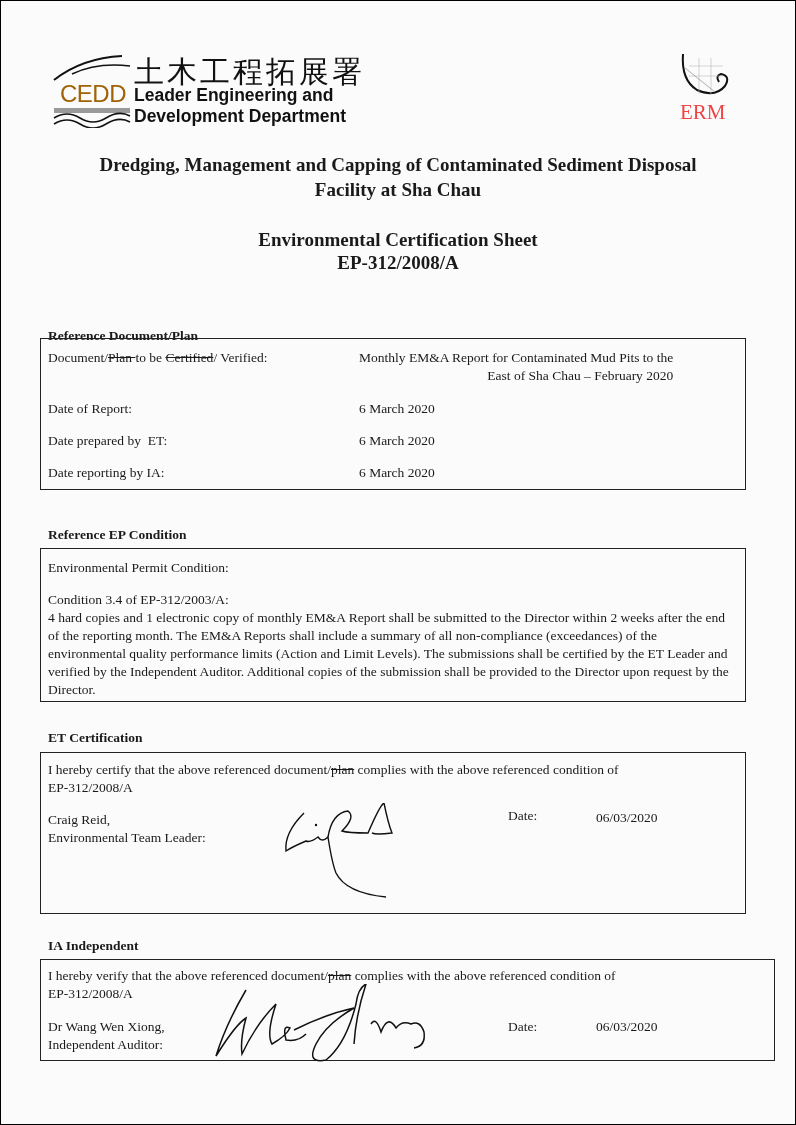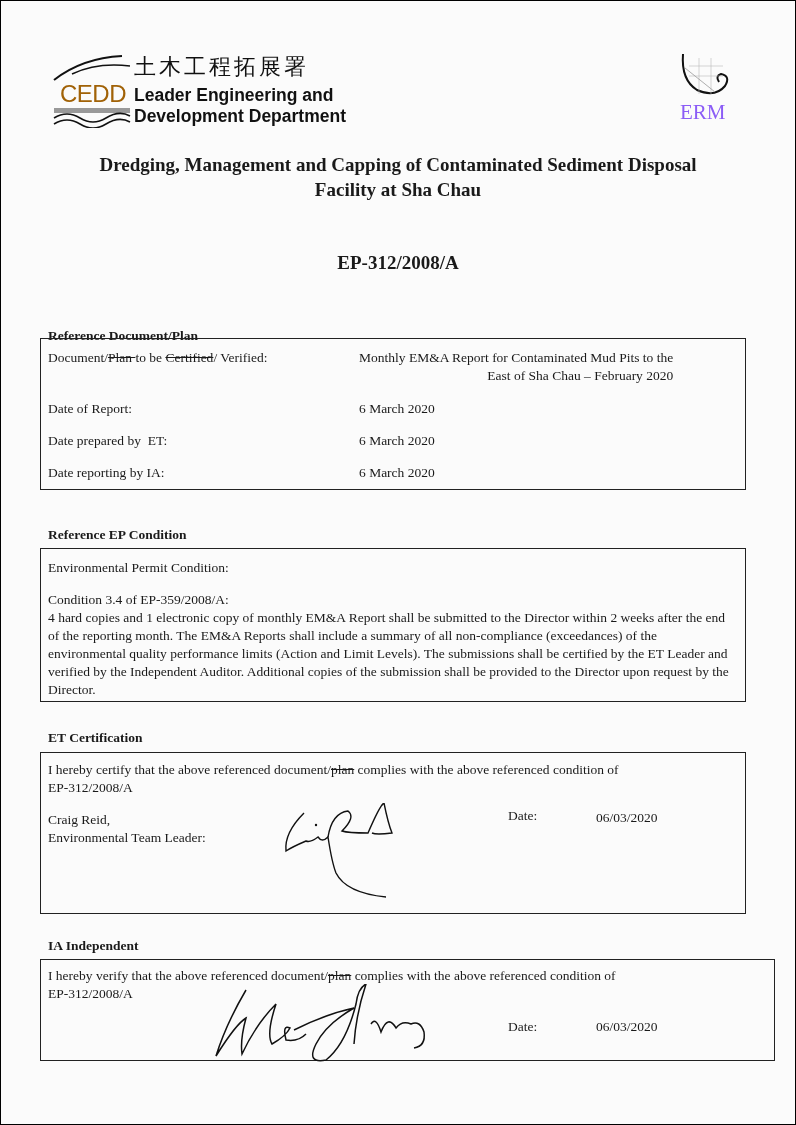--- a/index.html
+++ b/index.html
@@ -6,25 +6,25 @@
   body { width: 796px; height: 1125px; position: relative; overflow: hidden;
          font-family: "Liberation Serif", "DejaVu Serif", serif; color: #1a1a1a; }
   .page-frame { position: absolute; left: 0; top: 0; width: 794px; height: 1123px;
                 border: 1px solid #000; background: #fbfbfb; }
   .header { position: absolute; left: 52px; top: 50px; width: 700px; height: 90px; }
   .cedd-logo { position: absolute; left: 0; top: 0; width: 320px; height: 80px; }
   .cedd-mark { position: absolute; left: 0; top: 2px; width: 80px; height: 76px; }
   .cedd-letters { position: absolute; left: 8px; top: 30px; font-family: "Liberation Sans", "DejaVu Sans", sans-serif;
                   font-size: 24px; letter-spacing: -0.5px; color: #a16207; }
   .cedd-chinese { position: absolute; left: 82px; top: 2px; font-family: "DejaVu Sans", sans-serif;
-                  font-size: 22px; letter-spacing: 3px; color: #111; }
+                  font-size: 30px; letter-spacing: 3px; color: #111; }
   .cedd-name { position: absolute; left: 82px; top: 35px; font-family: "Liberation Sans", "DejaVu Sans", sans-serif;
                font-weight: bold; font-size: 17.5px; line-height: 21px; color: #111; }
   .erm-logo { position: absolute; left: 623px; top: 0; width: 60px; height: 80px; }
-  .erm-text { position: absolute; left: 628px; top: 50px; font-family: "Liberation Serif", serif; font-size: 21px; color: #8b5cf6; }
+  .erm-text { position: absolute; left: 628px; top: 50px; font-family: "Liberation Serif", serif; font-size: 21px; color: #ef4444; }
 
   .title-block { position: absolute; left: 30px; top: 152px; width: 736px; text-align: center; }
   .main-title { font-weight: bold; font-size: 19px; line-height: 25px; margin: 0; }
   .sub-title { font-weight: bold; font-size: 19px; line-height: 23px; margin: 26px 0 0 0; }
 
   .section-label { position: absolute; left: 48px; font-weight: bold; font-size: 13.5px; }
   .box { position: absolute; left: 40px; width: 704px; border: 1.4px solid #222; background: transparent; }
   .row { position: absolute; font-size: 13.5px; line-height: 18px; }
   .strike { text-decoration: line-through; }
   .para { position: absolute; left: 7px; width: 690px; font-size: 13.5px; line-height: 18px; }
@@ -58,21 +58,21 @@
   </svg>
   <span class="erm-text">ERM</span>
 </div>
 
 <div class="title-block">
   <p class="main-title">
     <span>Dredging, Management and Capping of Contaminated Sediment Disposal</span><br>
     <span>Facility at Sha Chau</span>
   </p>
   <p class="sub-title">
-    <br>
+    <span>Environmental Certification Sheet</span><br>
     <span>EP-312/2008/A</span>
   </p>
 </div>
 
 <div class="section-label" style="top:318px;margin-top:10px;">Reference Document/Plan</div>
 <div class="box" style="top:338px; height:150px;text-align:right;">
   <div class="row" style="left:7px; top:10px;">
     <span>Document/</span><span class="strike">Plan </span><span>to be </span><span class="strike">Certified</span><span>/ Verified:</span>
   </div>
   <div class="row" style="left:318px; top:10px;">
@@ -83,21 +83,21 @@
   <div class="row" style="left:318px; top:61px;">6 March 2020</div>
   <div class="row" style="left:7px; top:93px; white-space:pre;">Date prepared by  ET:</div>
   <div class="row" style="left:318px; top:93px;">6 March 2020</div>
   <div class="row" style="left:7px; top:125px;">Date reporting by IA:</div>
   <div class="row" style="left:318px; top:125px;">6 March 2020</div>
 </div>
 
 <div class="section-label" style="top:527px;">Reference EP Condition</div>
 <div class="box" style="top:548px; height:152px;">
   <div class="para" style="top:10px;">Environmental Permit Condition:</div>
-  <div class="para" style="top:42px;">Condition 3.4 of EP-359/2008/A:</div>
+  <div class="para" style="top:42px;">Condition 3.4 of EP-312/2003/A:</div>
   <div class="para" style="top:60px;">4 hard copies and 1 electronic copy of monthly EM&amp;A Report shall be submitted to the Director within 2 weeks after the end of the reporting month. The EM&amp;A Reports shall include a summary of all non-compliance (exceedances) of the environmental quality performance limits (Action and Limit Levels). The submissions shall be certified by the ET Leader and verified by the Independent Auditor. Additional copies of the submission shall be provided to the Director upon request by the Director.</div>
 </div>
 
 <div class="section-label" style="top:730px;">ET Certification</div>
 <div class="box" style="top:752px; height:160px;">
   <div class="para" style="top:8px;">
     <span>I hereby certify that the above referenced document/</span><span class="strike">plan</span><span> complies with the above referenced condition of</span><br>
     <span>EP-312/2008/A</span>
   </div>
   <div class="row" style="left:7px; top:58px;">
@@ -112,20 +112,24 @@
   <div class="row" style="left:467px; top:54px;">Date:</div>
   <div class="row" style="left:555px; top:56px;">06/03/2020</div>
 </div>
 
 <div class="section-label" style="top:938px;">IA Independent</div>
 <div class="box" style="top:959px; height:100px;padding-left:29px;">
   <div class="para" style="top:7px;">
     <span>I hereby verify that the above referenced document/</span><span class="strike">plan</span><span> complies with the above referenced condition of</span><br>
     <span>EP-312/2008/A</span>
   </div>
+  <div class="row" style="left:7px; top:58px;">
+    <div>Dr Wang Wen Xiong,</div>
+    <div>Independent Auditor:</div>
+  </div>
   <svg class="sig" style="left:165px; top:24px;" width="250" height="80" viewBox="0 0 250 80">
     <path d="M40 6 Q20 40 10 72 Q30 40 40 34 Q34 56 36 70 Q50 40 70 20 Q60 50 66 60 Q80 52 84 44 Q76 40 80 56 Q92 58 100 50" stroke="#111" stroke-width="1.5" fill="none"></path>
     <path d="M88 46 Q120 30 148 24 Q120 40 110 60 Q100 80 120 76 Q140 60 150 20 Q152 4 160 0 Q150 30 148 60" stroke="#111" stroke-width="1.5" fill="none"></path>
     <path d="M165 40 Q170 32 175 48 Q182 30 190 44 Q196 36 205 40 Q214 36 218 48 Q220 62 208 64" stroke="#111" stroke-width="1.5" fill="none"></path>
   </svg>
   <div class="row" style="left:467px; top:58px;">Date:</div>
   <div class="row" style="left:555px; top:58px;">06/03/2020</div>
 </div>
 
 </body></html>

